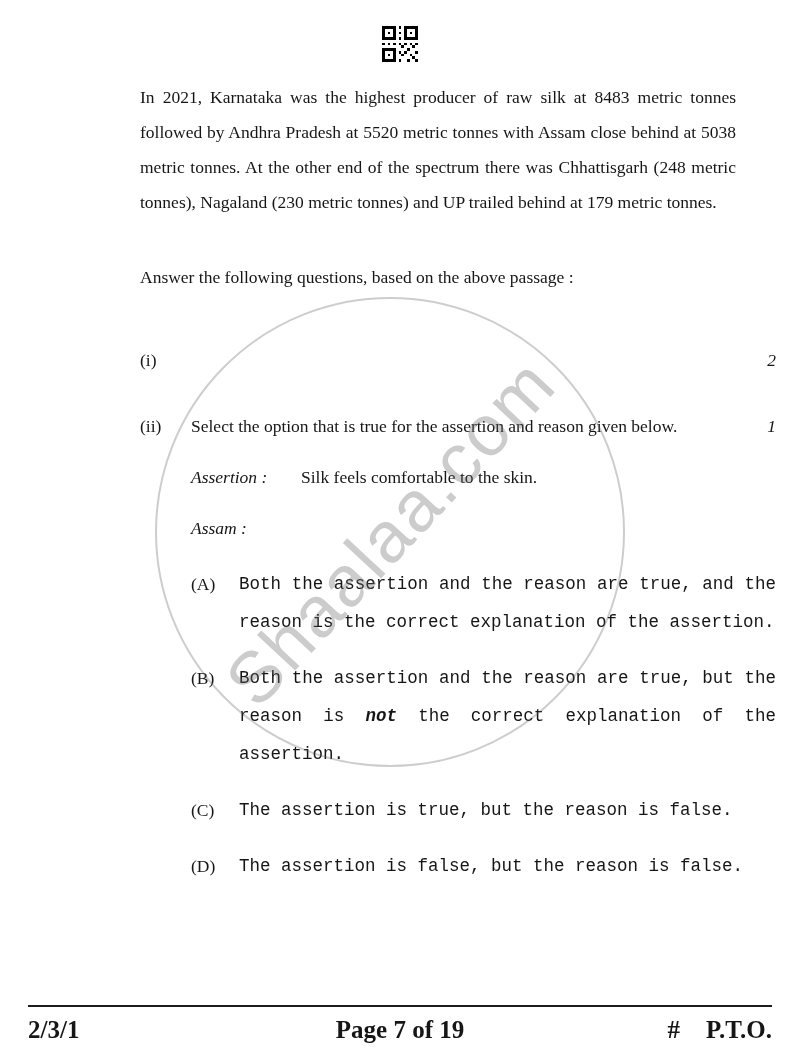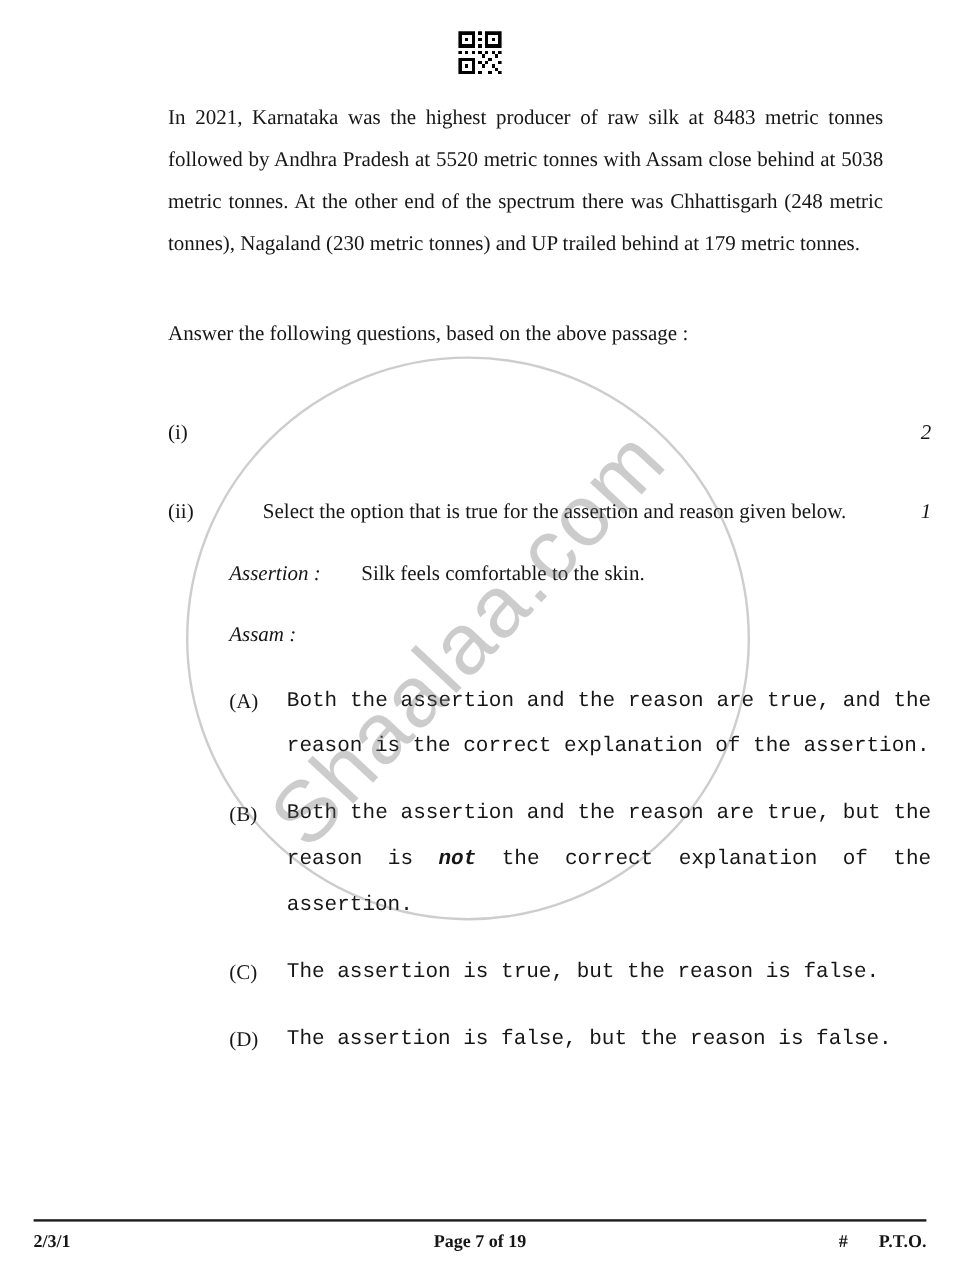--- a/index.html
+++ b/index.html
@@ -75,21 +75,21 @@
   .marks {
     flex: 0 0 40px;
     width: 40px;
     text-align: right;
     font-style: italic;
     line-height: 38px;
     align-self: flex-end;
   }
 
   .q1 { margin-top: 46px; }
-  .q2 { margin-top: 28px; gap: 28px; }
+  .q2 { margin-top: 28px; }
 
   .sub { margin-left: 51px; }  
   .assert-row { display: flex; margin-top: 13px; line-height: 38px; }
   .assert-label { flex: 0 0 110px; width: 110px; font-style: italic; }
   .assert-text { flex: 1 1 auto; }
 
   .option { display: flex; margin-top: 18px; line-height: 38px; }
   .opt-letter { flex: 0 0 48px; width: 48px; }
   .opt-text { flex: 1 1 auto; text-align: justify; margin: 0; font-family: Liberation Mono, monospace; }
   .bold-it { font-weight: bold; font-style: italic; }
@@ -98,21 +98,21 @@
   .footer {
     position: absolute;
     left: 28px;
     right: 28px;
     bottom: 16px;
     border-top: 2px solid #1c1c1c;
     padding-top: 9px;
     display: flex;
     align-items: baseline;
     font-weight: bold;
-    font-size: 15px;
+    font-size: 25px;
   }
   .footer .f-left  { flex: 1; text-align: left; }
   .footer .f-center{ flex: 1; text-align: center; }
   .footer .f-right { flex: 1; text-align: right; }
   .f-right .hash { margin-right: 26px; }
 </style>
 </head>
 <body>
 
 <div class="page">

